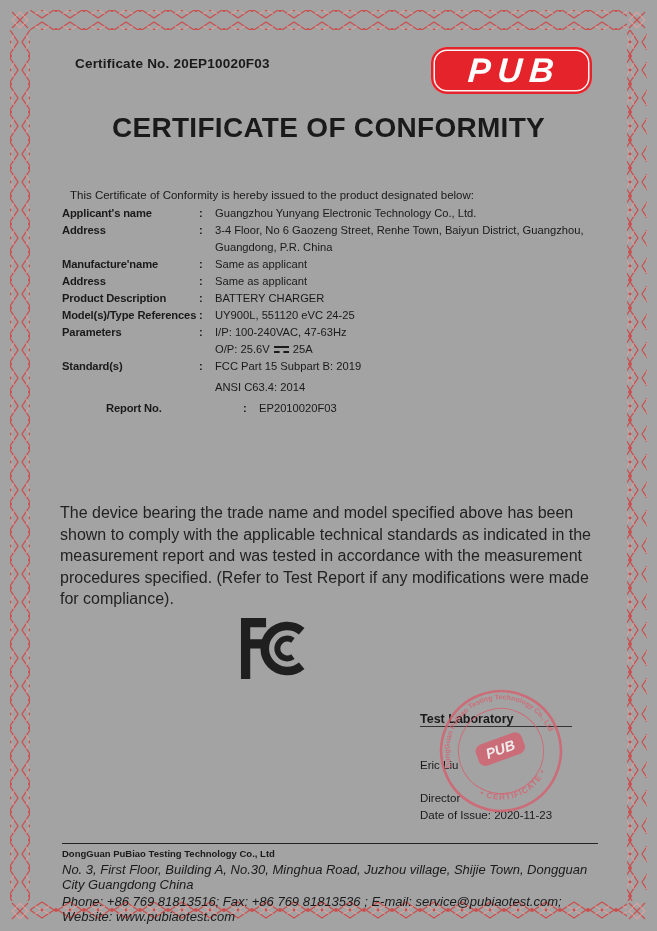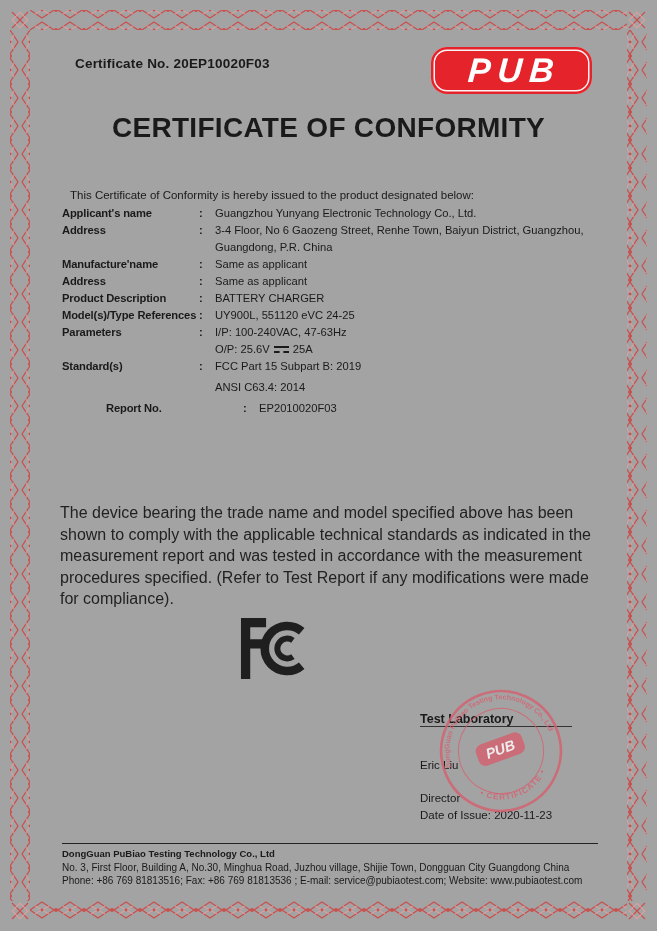--- a/index.html
+++ b/index.html
@@ -87,21 +87,21 @@
     left: 425px; top: 675px; width: 152px; height: 152px;
     transform: rotate(-20deg); opacity: .8;
   }
 
   
   .footer {
     left: 62px; top: 843px; width: 536px;
     border-top: 1.5px solid #222222; padding-top: 4px;
   }
   .footer-company { font-weight: 700; font-size: 9.5px; }
-  .footer-line { font-size: 10px; margin-top: 2.5px; }
+  .footer-line { font-size: 13px; margin-top: 2.5px; font-style: italic; }
 </style>
 </head>
 <body>
 
 <div class="page">
 
   <svg class="abs lace-svg" width="657" height="931" aria-hidden="true">
     <defs>
       <pattern id="laceH" width="28" height="20" patternUnits="userSpaceOnUse">
         <path d="M14 2 L26 10 L14 18 L2 10 Z" fill="none" stroke="#c9504e" stroke-width="1.3"></path>

